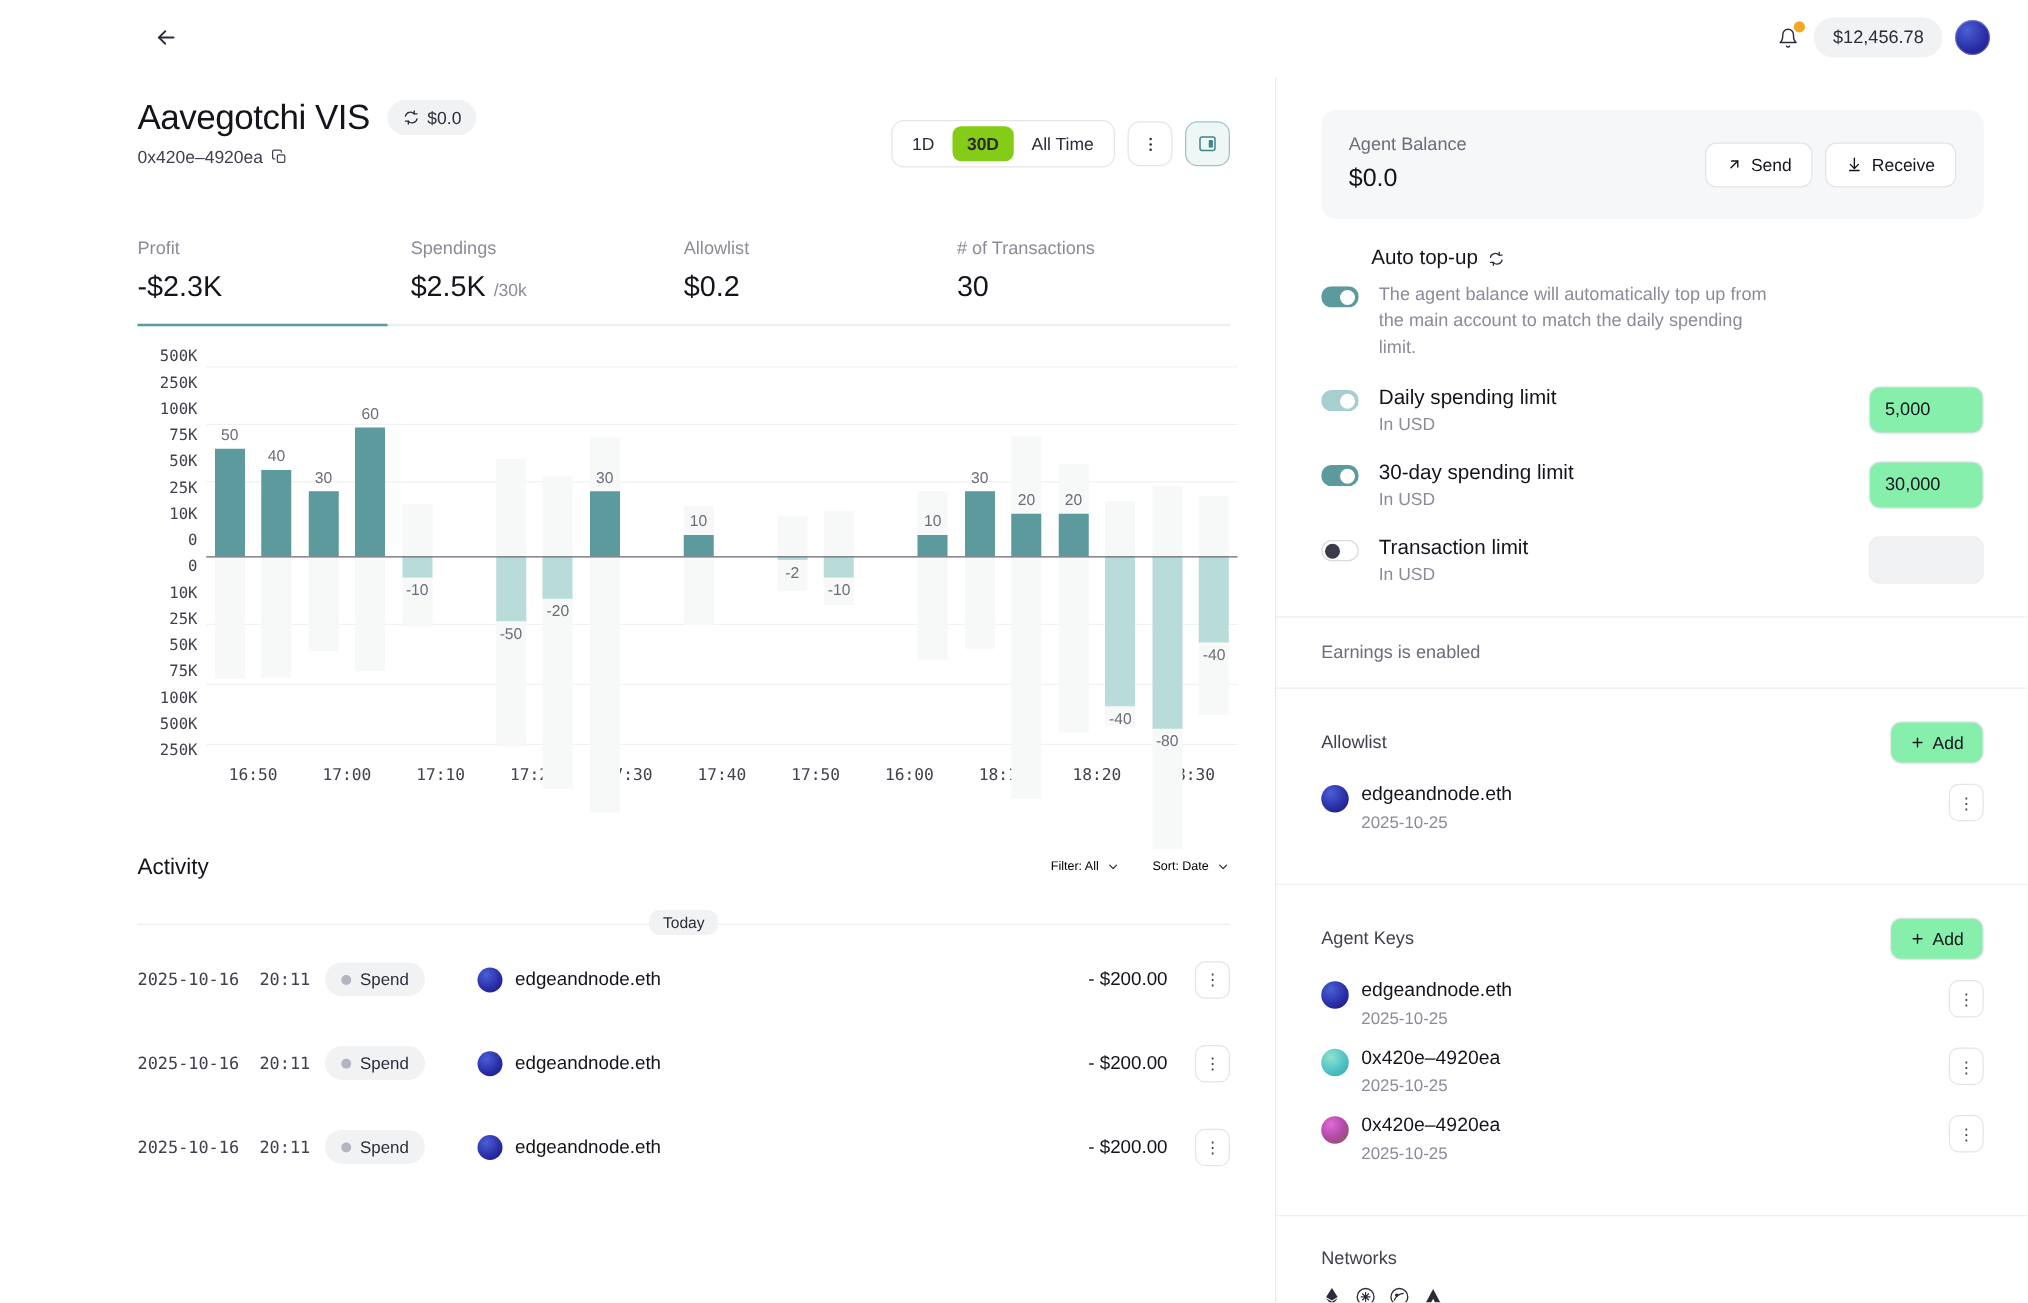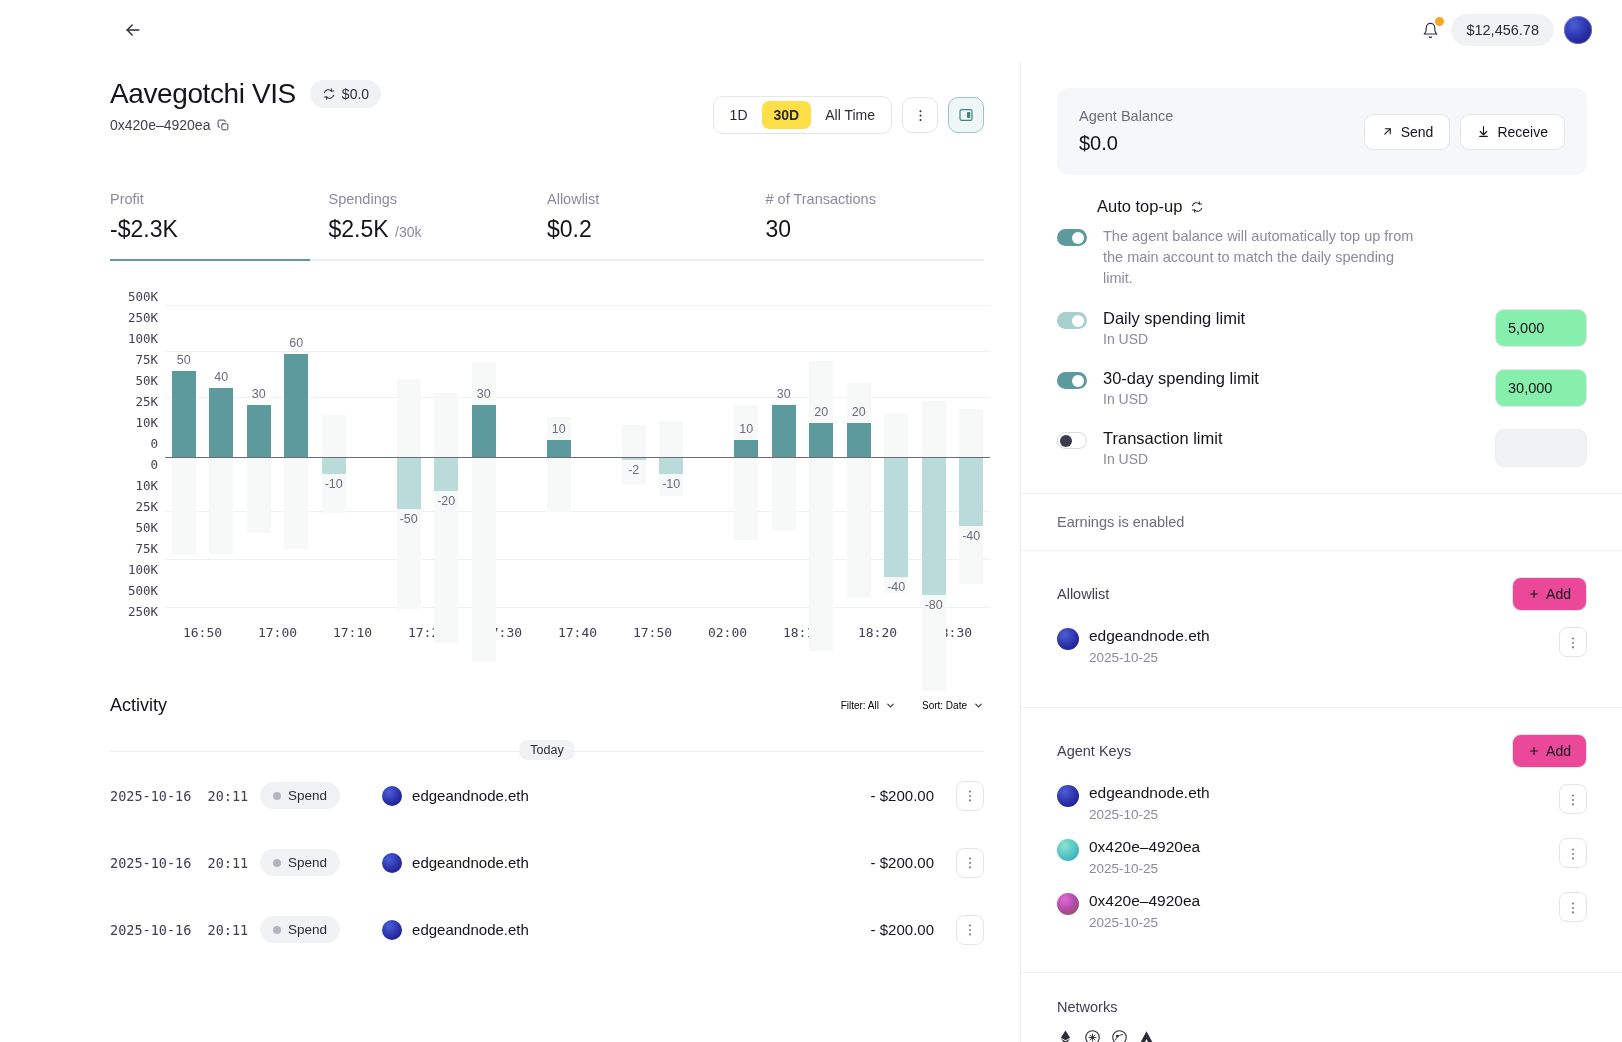--- a/index.html
+++ b/index.html
@@ -67,21 +67,21 @@
   .seg {
     display: flex; align-items: center; gap: 2px;
     border: 1px solid #e3e5e8; border-radius: 10px; padding: 4px;
     background: #fff;
   }
   .seg button {
     border: none; background: transparent; font-family: inherit;
     font-size: 14px; color: #2b2b3a; padding: 6px 12px; border-radius: 7px;
     cursor: pointer;
   }
-  .seg button.active { background: #fde047; font-weight: 600; }
+  .seg button.active { background: #84cc16; font-weight: 600; }
   .icon-btn {
     width: 36px; height: 36px; border: 1px solid #e3e5e8; border-radius: 10px;
     background: #fff; cursor: pointer; display: flex; align-items: center;
     justify-content: center; color: #2b2b3a; font-size: 16px; padding: 0;
   }
   .icon-btn.accent { border-color: #9ec4c6; background: #eff6f6; }
 
   
   .stats {
     margin-top: 58px; display: flex; position: relative; padding-bottom: 18px;
@@ -94,21 +94,21 @@
   .stats::before {
     content: ""; position: absolute; left: 0; bottom: 0; width: 200px;
     height: 2px; background: #5d9a9e; z-index: 2;
   }
   .stat { width: 224px; }
   .stat-label { font-size: 14.5px; color: #8b8b99; margin-bottom: 9px; }
   .stat-value { font-size: 23px; color: #14141c; }
   .stat-value .sub { font-size: 14px; color: #8b8b99; }
 
   
-  .chart-wrap { position: relative; margin-top: 28px; width: 880px; height: 350px; }
+  .chart-wrap { position: relative; margin-top: 16px; width: 880px; height: 350px; }
   .y-axis {
     position: absolute; left: 0; top: 0; width: 48px; height: 330px;
     display: flex; flex-direction: column; justify-content: space-between;
     text-align: right; font-size: 12.5px; color: #40404f;
     font-family: "DejaVu Sans Mono", monospace;
   }
   .plot {
     position: absolute; left: 55px; top: 8px; right: 0; height: 322px;
   }
   .grid-line {
@@ -231,21 +231,21 @@
     margin-left: auto; width: 92px; border: 1px solid #e3e5e8; border-radius: 9px;
     padding: 10px 12px; font-size: 14.5px; color: #14141c;
     font-family: inherit; background: #86efac;
   }
   .limit-input.disabled { background: #f1f2f4; border-color: #eceef0; }
   .sec-flat { padding: 20px 36px; border-bottom: 1px solid #eceef0; }
   .sec-note { font-size: 14.5px; color: #6c6c7a; }
   .list-head { display: flex; align-items: center; margin-bottom: 16px; }
   .list-title { font-size: 14.5px; color: #40404f; }
   .add-btn {
-    margin-left: auto; border: 1px solid #e3e5e8; background: #ec4899;
+    margin-left: auto; border: 1px solid #e3e5e8; background: #86efac;
     border-radius: 9px; padding: 8px 15px; font-size: 14px; color: #14141c;
     cursor: pointer; display: flex; align-items: center; gap: 6px; font-family: inherit;
   }
   .entry { display: flex; align-items: flex-start; margin-bottom: 16px; }
   .entry-ic { width: 22px; height: 22px; border-radius: 50%; flex: 0 0 22px; margin-top: 1px; }
   .ic-blue { background: radial-gradient(circle at 35% 30%, #4a5fd6 0%, #2b2fa8 55%, #14157a 100%); }
   .ic-teal { background: radial-gradient(circle at 35% 30%, #8ee4d0 0%, #4fc2c4 55%, #2f9fb0 100%); }
   .ic-pink { background: radial-gradient(circle at 35% 30%, #e06ad8 0%, #b14aa8 50%, #8a5a3a 100%); }
   .entry-txt { margin-left: 10px; }
   .entry-name { font-size: 15.5px; color: #14141c; }
@@ -476,21 +476,21 @@
           <div class="zero-line" style="top: 160px;"></div>
         </div>
       <div class="x-axis" id="xaxis">
           <span>16:50</span>
           <span>17:00</span>
           <span>17:10</span>
           <span>17:20</span>
           <span>17:30</span>
           <span>17:40</span>
           <span>17:50</span>
-          <span>02:00</span>
+          <span>16:00</span>
           <span>18:10</span>
           <span>18:20</span>
           <span>18:30</span>
         </div>
     </div>
 
     <div class="activity">
       <div class="act-head">
         <div class="act-title">Activity</div>
         <div class="act-controls">

